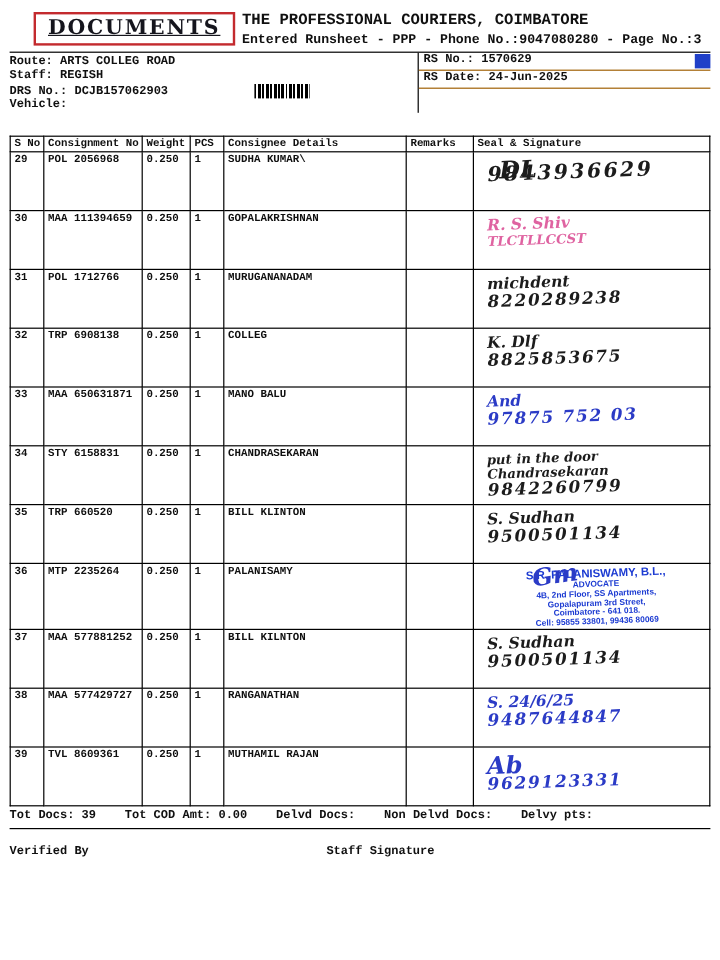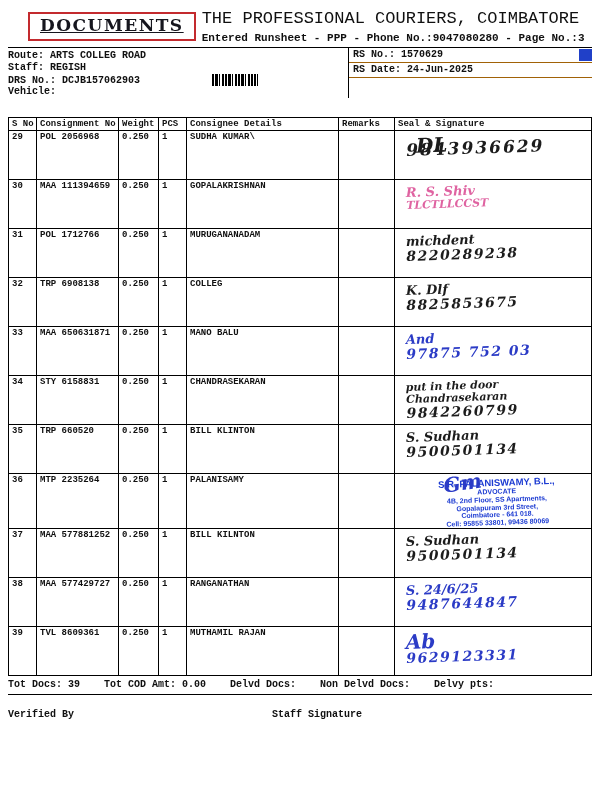--- a/index.html
+++ b/index.html
@@ -5,21 +5,21 @@
   *{margin:0;padding:0;box-sizing:border-box}
   html,body{width:600px;height:800px}
   body{background:#fff;font-family:"Liberation Mono",monospace;color:#101010}
   .page{width:600px;height:800px;background:#fff;padding:8px;position:relative;overflow:hidden}
 
   
   .header{display:flex;align-items:center}
   .logo-box{margin-left:20px;border:2px solid #c32a2e;padding:1px 10px 3px;background:#fff;flex:0 0 auto}
   .logo-text{font-family:"DejaVu Serif",serif;font-size:17px;font-weight:bold;letter-spacing:1.5px;color:#15151d;text-decoration:underline}
   .header-right{margin-left:6px;padding-top:1px}
-  .company{font-weight:normal;font-size:17px;white-space:nowrap}
+  .company{font-weight:bold;font-size:13px;white-space:nowrap}
   .subtitle{font-weight:bold;font-size:11px;margin-top:4px;white-space:nowrap}
 
   
   .info{display:flex;border-top:1.5px solid #000;margin-top:3px}
   .info-left{flex:1;font-weight:bold;font-size:10px;padding-top:2px}
   .info-line{height:12px;line-height:12px;white-space:nowrap}
   .barcode{display:inline-block;width:46px;height:12px;margin-left:66px;vertical-align:middle;
     background:repeating-linear-gradient(90deg,#000 0 1.5px,#fff 1.5px 3px,#000 3px 5.5px,#fff 5.5px 6.5px)}
   .info-right{width:244px;border-left:1px solid #000;flex:0 0 auto}
   .rs-cell{height:15px;border-bottom:1px solid #a16207;font-weight:bold;font-size:10px;line-height:14px;padding:0 4px;position:relative;white-space:nowrap}

